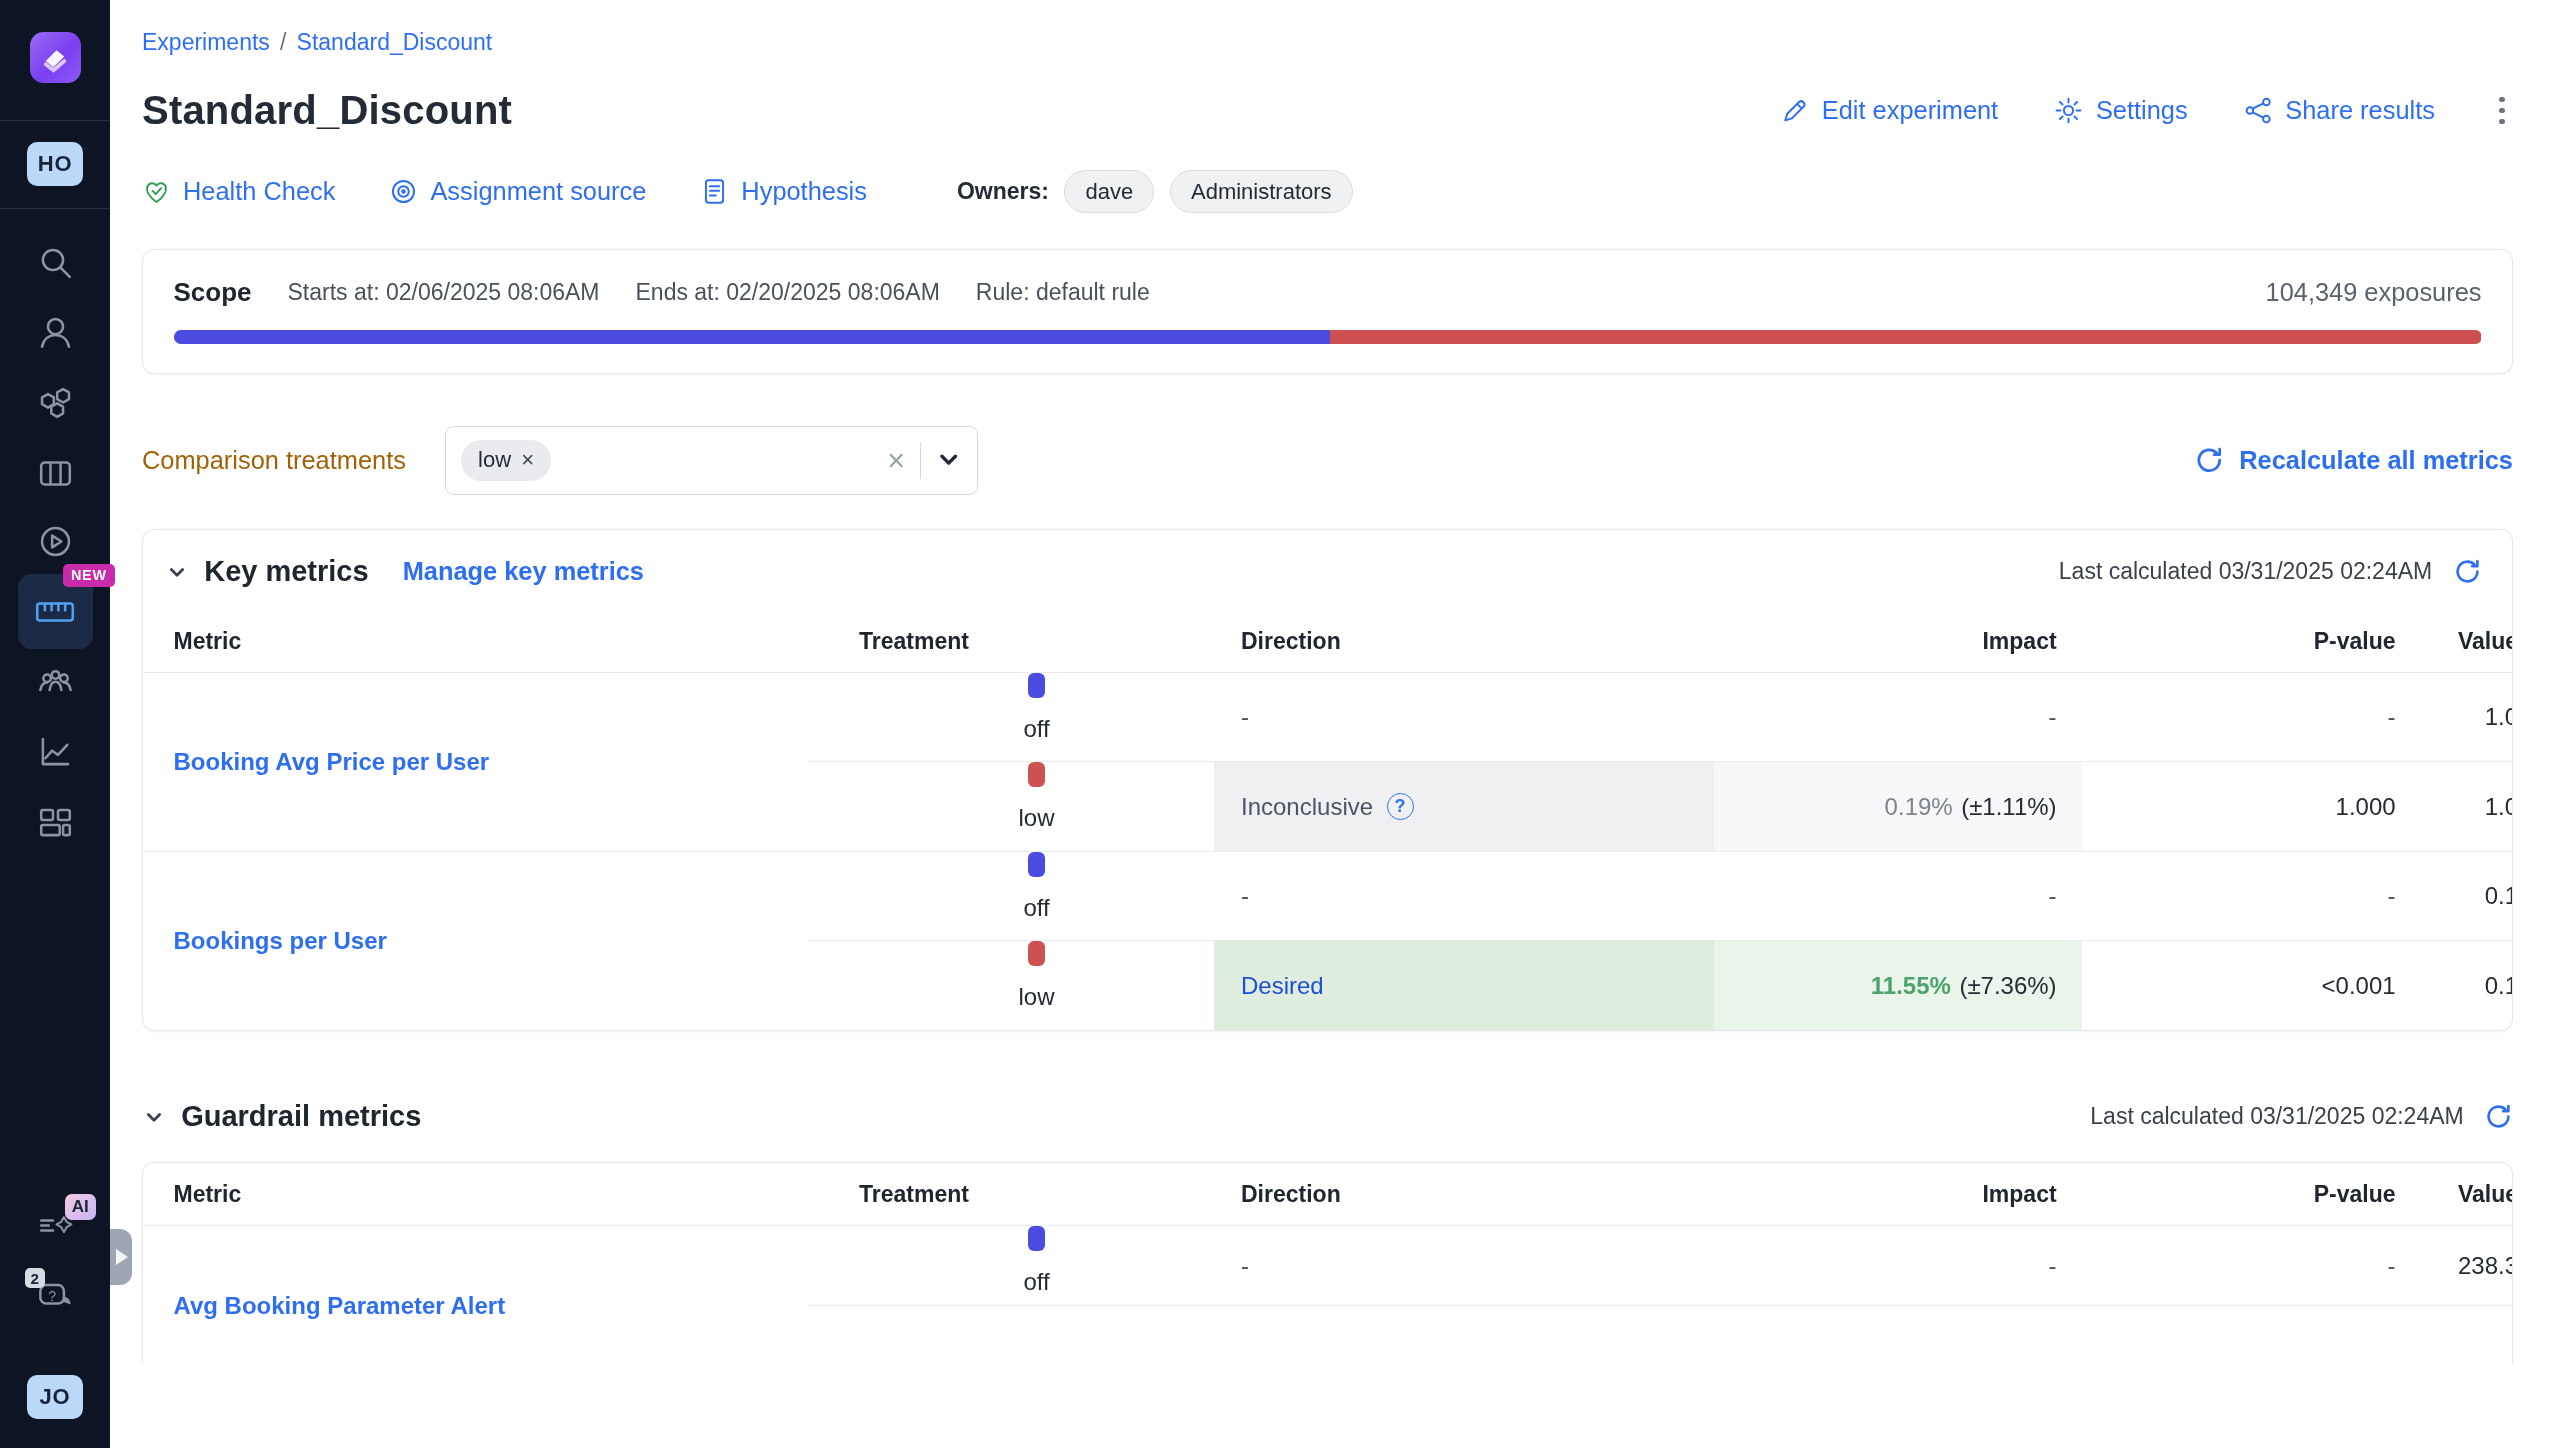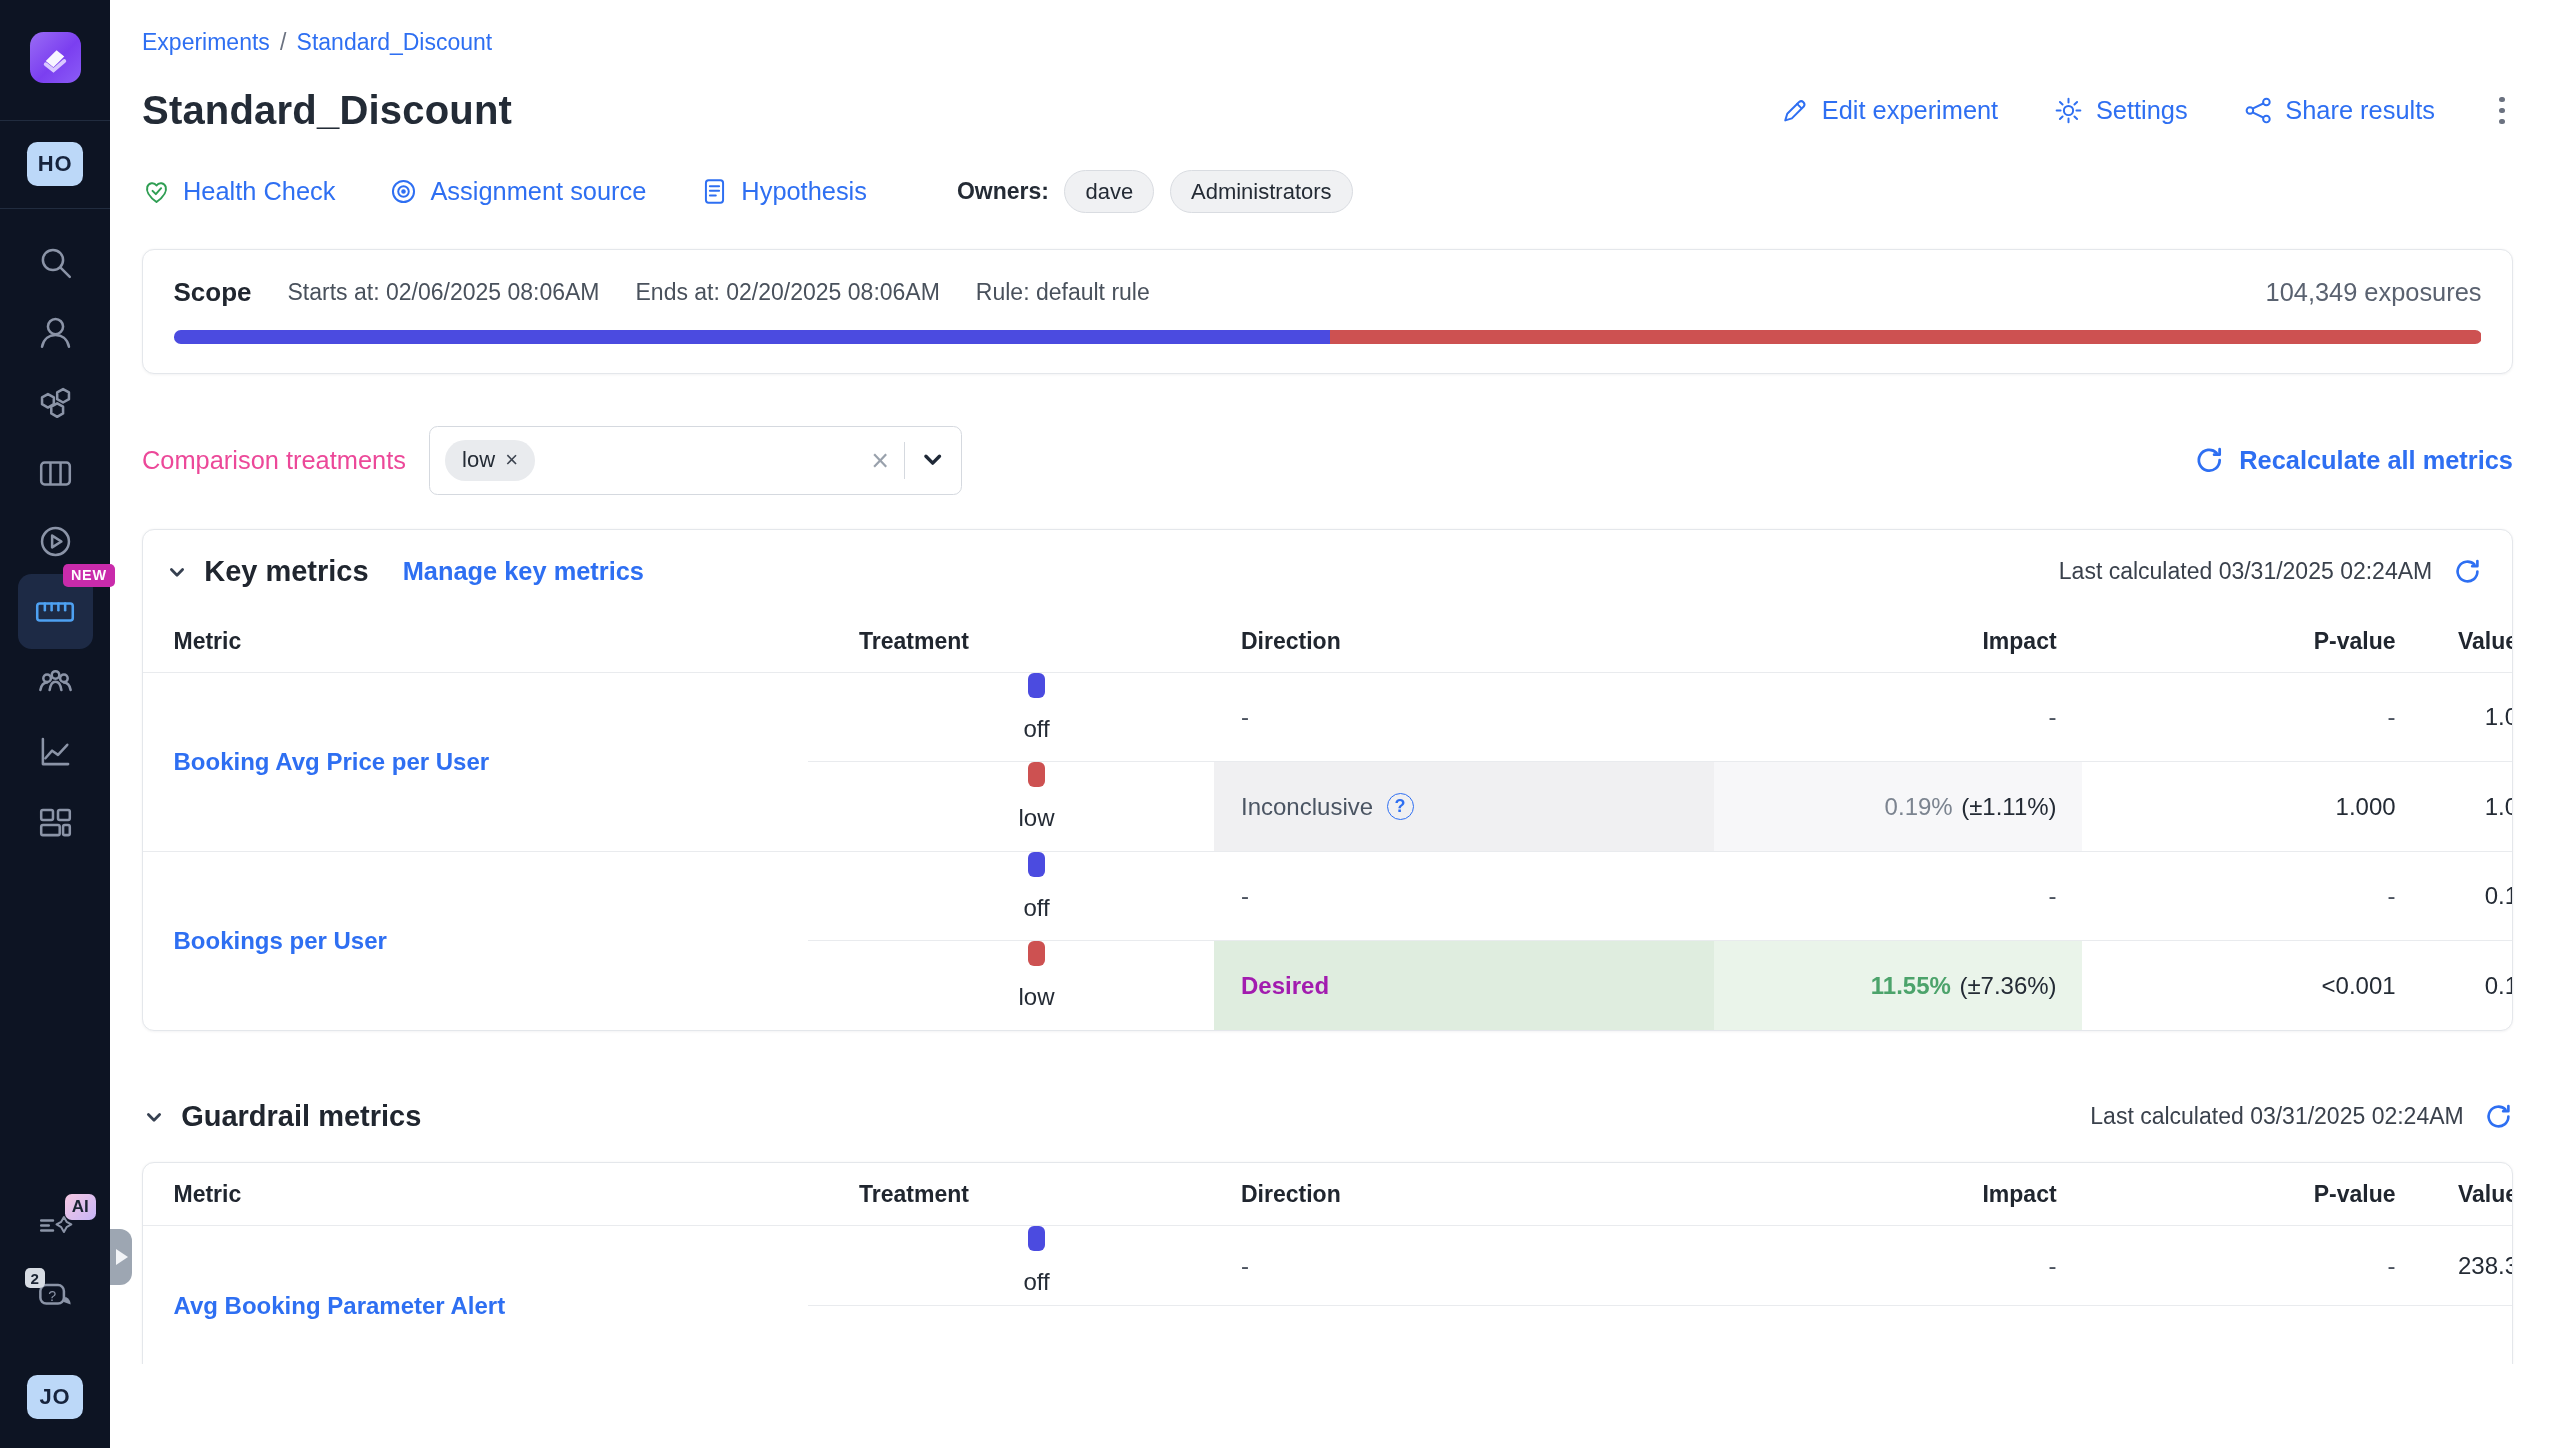--- a/index.html
+++ b/index.html
@@ -90,21 +90,21 @@
   .scope-meta { font-size:23px; color:#49515c; }
   .scope-exposures { margin-left:auto; font-size:25.4px; color:#5a6270; }
   .alloc-bar { margin-top:22px; height:13.5px; border-radius:6.8px; overflow:hidden; display:flex; }
   .alloc-bar .seg { height:100%; }
   .alloc-legend { margin-top:36px; display:flex; justify-content:center; gap:110px; }
   .legend-item { display:flex; align-items:center; gap:15.2px; font-size:24.6px; color:#242b35; }
   .legend-swatch { width:22px; height:29px; border-radius:6.8px; }
   .legend-baseline { font-weight:bold; margin-left:3.4px; }
 
   .comparison-row { margin-top:52px; display:flex; align-items:center; }
-  .comparison-label { font-size:25.4px; color:#ec4899; margin-right:23px;text-align:right; }
+  .comparison-label { font-size:25.4px; color:#a16207; margin-right:39px;text-align:right; }
   .treatment-select {
     width:533px; height:69px; border:0.8px solid #d5d9df; border-radius:8.5px;
     display:flex; align-items:center; padding:0 15.2px; background:#fff;
   }
   .chip {
     background:#e9ebee; border-radius:20.3px; padding:7.6px 17px; font-size:22px;
     display:flex; align-items:center; gap:10.2px; color:#242b35;
   }
   .chip .x { font-size:22px; color:#3d4450; cursor:pointer; }
   .sel-clear { margin-left:auto; font-size:30.5px; color:#99a1ac; cursor:pointer; line-height:1; }
@@ -138,21 +138,21 @@
   .cell-metric { grid-column:1; grid-row:1 / span 2; padding-left:30.5px; }
   .metric-link { color:#2e6ff2; font-size:24px; font-weight:600; text-decoration:none; cursor:pointer; }
   .cell-treatment { padding-left:51px; gap:17px;flex-direction:column; }
   .treat-swatch { width:17px; height:25.4px; border-radius:6px; flex:0 0 auto; }
   .sw-off { background:#4b4be0; }
   .sw-low { background:#cd5151; }
   .cell-direction { padding-left:27px; }
   .dash { color:#4a525e; }
   .dir-inconclusive { background:#f0f0f2; color:#4b5563; font-weight:500; gap:13.5px; }
   .imp-inconclusive { background:#f7f7f9; }
-  .dir-desired { background:#dfeddf; color:#a21caf; font-weight:700; }
+  .dir-desired { background:#dfeddf; color:#1d4ed8; font-weight:400; }
   .imp-desired { background:#eaf4ea; }
   .cell-right { justify-content:flex-end; padding-right:25.4px; }
   .cell-value { justify-content:flex-end; padding-right:38px; }
   .imp-main-muted { color:#7c8490; }
   .imp-main-green { color:#4ca36b; font-weight:600; }
   .imp-ci { color:#242b35; margin-left:8.5px; }
   .help-circ {
     width:27px; height:27px; border-radius:50%; border:1.7px solid #2e6ff2; color:#2e6ff2;
     font-size:18px; font-weight:bold; display:flex; align-items:center; justify-content:center; cursor:pointer;
   }

